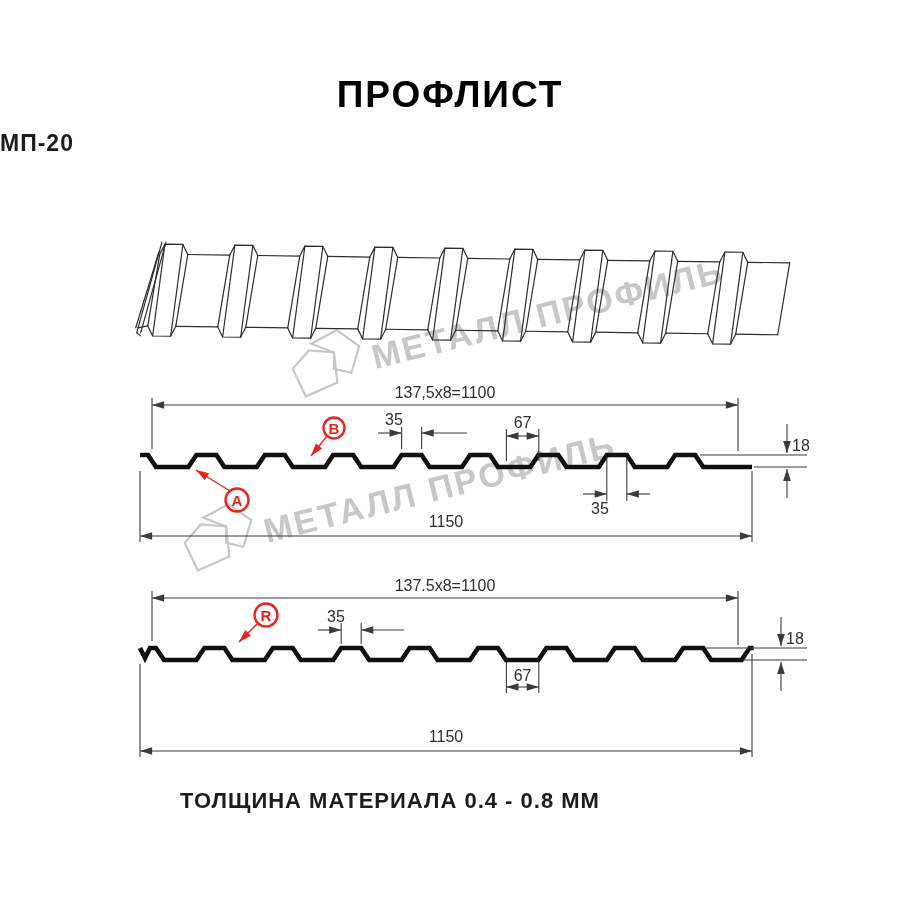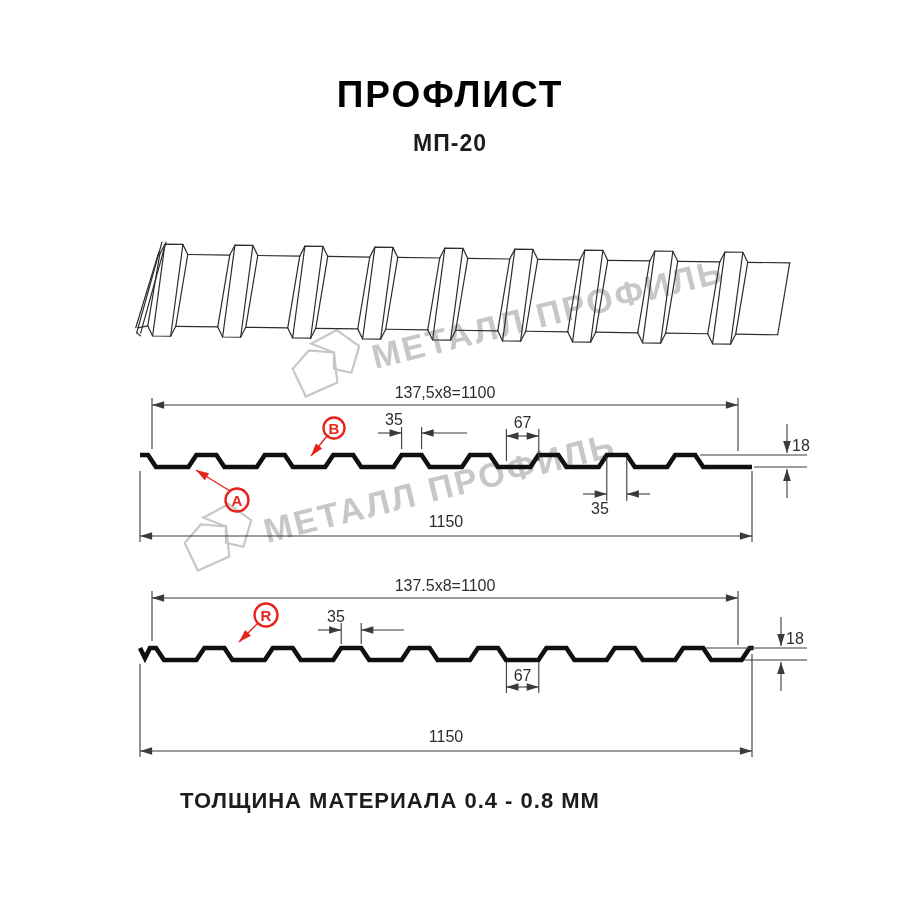--- a/index.html
+++ b/index.html
@@ -5,21 +5,21 @@
   html,body{margin:0;padding:0}
   body{
     width:900px;height:900px;position:relative;overflow:hidden;
     background:#ffffff;font-family:"Liberation Sans",sans-serif;
   }
   .title{
     position:absolute;top:74px;left:0;width:900px;text-align:center;
     font-size:37px;font-weight:bold;letter-spacing:2px;color:#000000;
   }
   .subtitle{
-    position:absolute;top:130px;left:0;width:900px;text-align:center;
+    position:absolute;top:130px;left:0;width:900px;text-align:left;
     font-size:23px;font-weight:bold;letter-spacing:1px;color:#1c1c1c;
   }
   .footer{
     position:absolute;top:788px;left:0;width:780px;text-align:center;
     font-size:22px;letter-spacing:1px;color:#1c1c1c;font-weight:bold;
   }
   svg.diagram{position:absolute;top:0;left:0}
   svg text{font-family:"Liberation Sans",sans-serif;fill:#2e2e2e;font-size:16px}
   .dimline{stroke:#3a3a3a;stroke-width:1.1;fill:none}
   .thick{stroke:#101010;stroke-width:4.6;fill:none;stroke-linejoin:miter}

